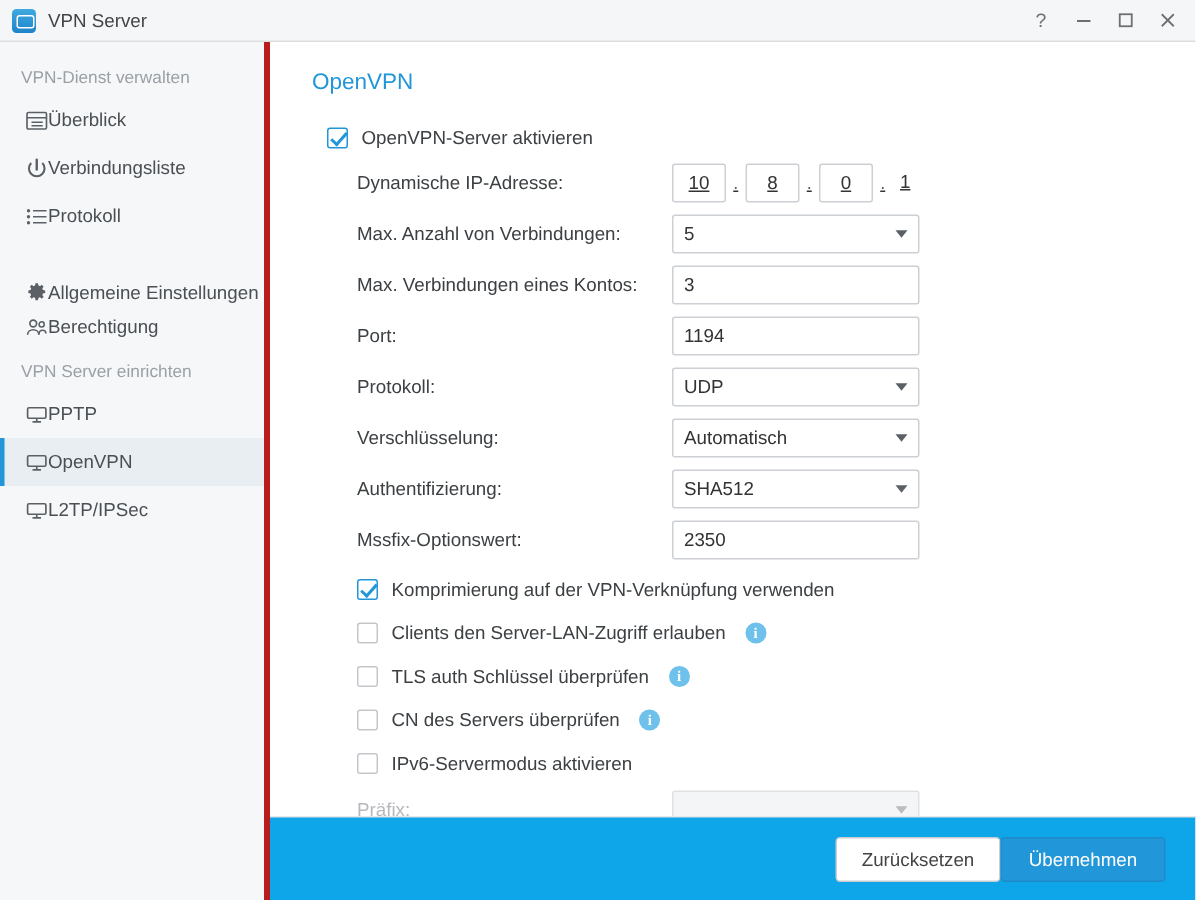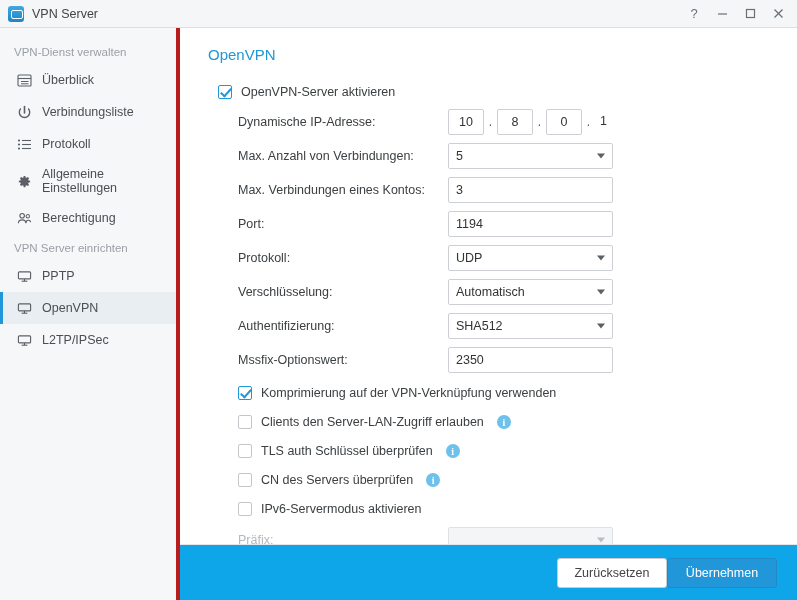--- a/index.html
+++ b/index.html
@@ -84,25 +84,24 @@
     padding: 8px 0 6px 14px;
   }
   .side-item {
     height: 32px;
     display: flex;
     align-items: center;
     padding-left: 16px;
     color: #4a4f54;
     font-size: 12.5px;
     cursor: default;
-    gap: 10px;
   }
   .side-item.two-line {
     height: 42px;
-    align-items: center;
+    align-items: flex-end;
   }
   .side-item.active {
     background: #e9eef2;
     border-left: 3px solid #2196d8;
     padding-left: 13px;
   }
   .side-item .lbl { line-height: 1.15; }
   .ico {
     width: 16px; height: 16px;
     flex: 0 0 16px;
@@ -183,20 +182,21 @@
     background: #f4f5f6;
     color: #b5b9bd;
     border-color: #dfe1e3;
   }
   .select.disabled .caret { border-top-color: #b9bdc1; }
 
   
   .ip-group {
     display: flex;
     align-items: center;
+    text-decoration: underline;
   }
   .octet {
     width: 36px;
     height: 26px;
     border: 1px solid #ccd0d4;
     border-radius: 2px;
     background: #fff;
     text-align: center;
     font-size: 12.5px;
     line-height: 24px;

